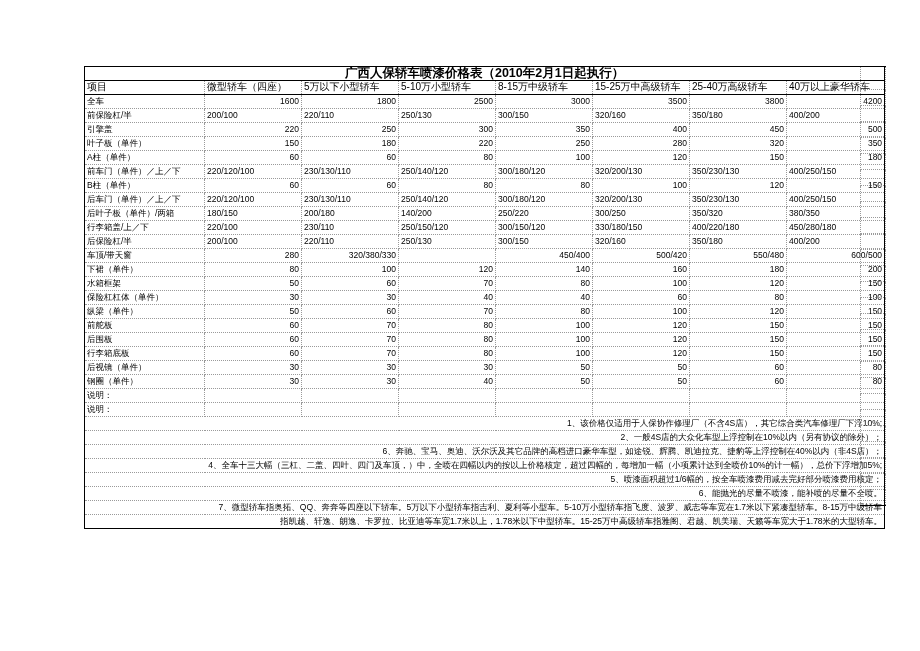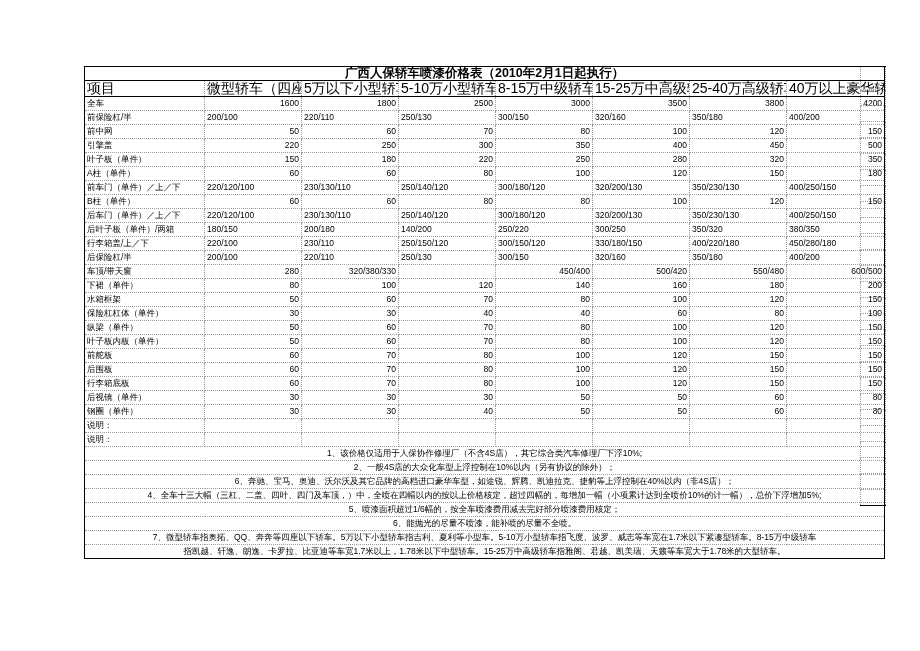--- a/index.html
+++ b/index.html
@@ -45,31 +45,31 @@
   }
   td.title {
     text-align: center;
     font-weight: bold;
     font-size: 12.5px;
     height: 20px;
     border-bottom: 1px solid #000 !important;
   }
   td.hdr {
     text-align: left;
-    font-size: 14px;
+    font-size: 10px;
     border-bottom: 1px solid #000 !important;
   }
   td.label {
     text-align: left;
   }
   td.num {
     text-align: right;
   }
   td.note {
-    text-align: center;
+    text-align: right;
     font-size: 8.5px;
   }
   .colA { width: 120px; }
   .colB { width: 97px; }
   .colC { width: 97px; }
   .colD { width: 97px; }
   .colE { width: 97px; }
   .colF { width: 97px; }
   .colG { width: 97px; }
   .colH { width: 98px; }
@@ -141,30 +141,20 @@
         <td class="label">前保险杠/半</td>
         <td class="label">200/100</td>
         <td class="label">220/110</td>
         <td class="label">250/130</td>
         <td class="label">300/150</td>
         <td class="label">320/160</td>
         <td class="label">350/180</td>
         <td class="label">400/200</td>
       </tr>
       <tr>
-        <td class="label">前中网</td>
-        <td class="num">50</td>
-        <td class="num">60</td>
-        <td class="num">70</td>
-        <td class="num">80</td>
-        <td class="num">100</td>
-        <td class="num">120</td>
-        <td class="num">150</td>
-      </tr>
-      <tr>
         <td class="label">引擎盖</td>
         <td class="num">220</td>
         <td class="num">250</td>
         <td class="num">300</td>
         <td class="num">350</td>
         <td class="num">400</td>
         <td class="num">450</td>
         <td class="num">500</td>
       </tr>
       <tr>
@@ -291,30 +281,20 @@
         <td class="label">纵梁（单件）</td>
         <td class="num">50</td>
         <td class="num">60</td>
         <td class="num">70</td>
         <td class="num">80</td>
         <td class="num">100</td>
         <td class="num">120</td>
         <td class="num">150</td>
       </tr>
       <tr>
-        <td class="label">叶子板内板（单件）</td>
-        <td class="num">50</td>
-        <td class="num">60</td>
-        <td class="num">70</td>
-        <td class="num">80</td>
-        <td class="num">100</td>
-        <td class="num">120</td>
-        <td class="num">150</td>
-      </tr>
-      <tr>
         <td class="label">前舵板</td>
         <td class="num">60</td>
         <td class="num">70</td>
         <td class="num">80</td>
         <td class="num">100</td>
         <td class="num">120</td>
         <td class="num">150</td>
         <td class="num">150</td>
       </tr>
       <tr>

